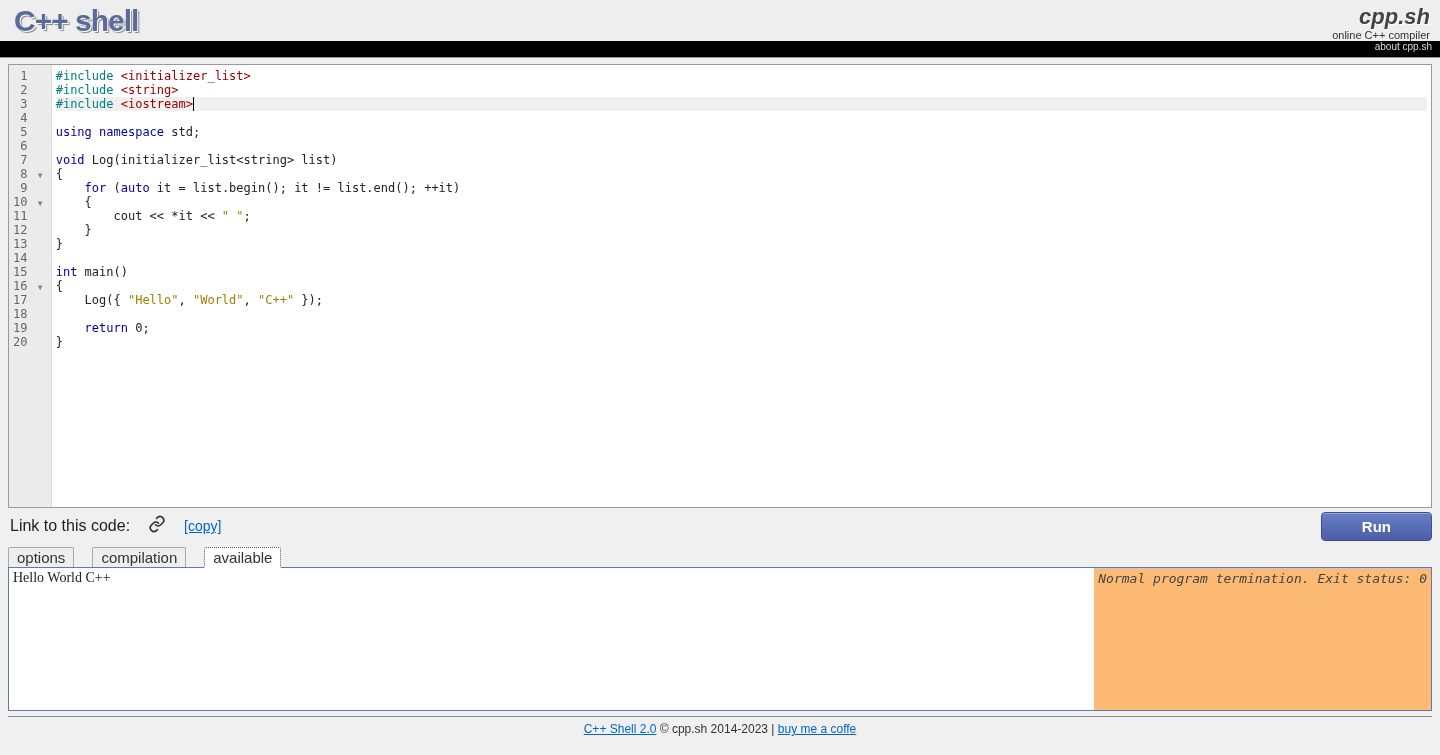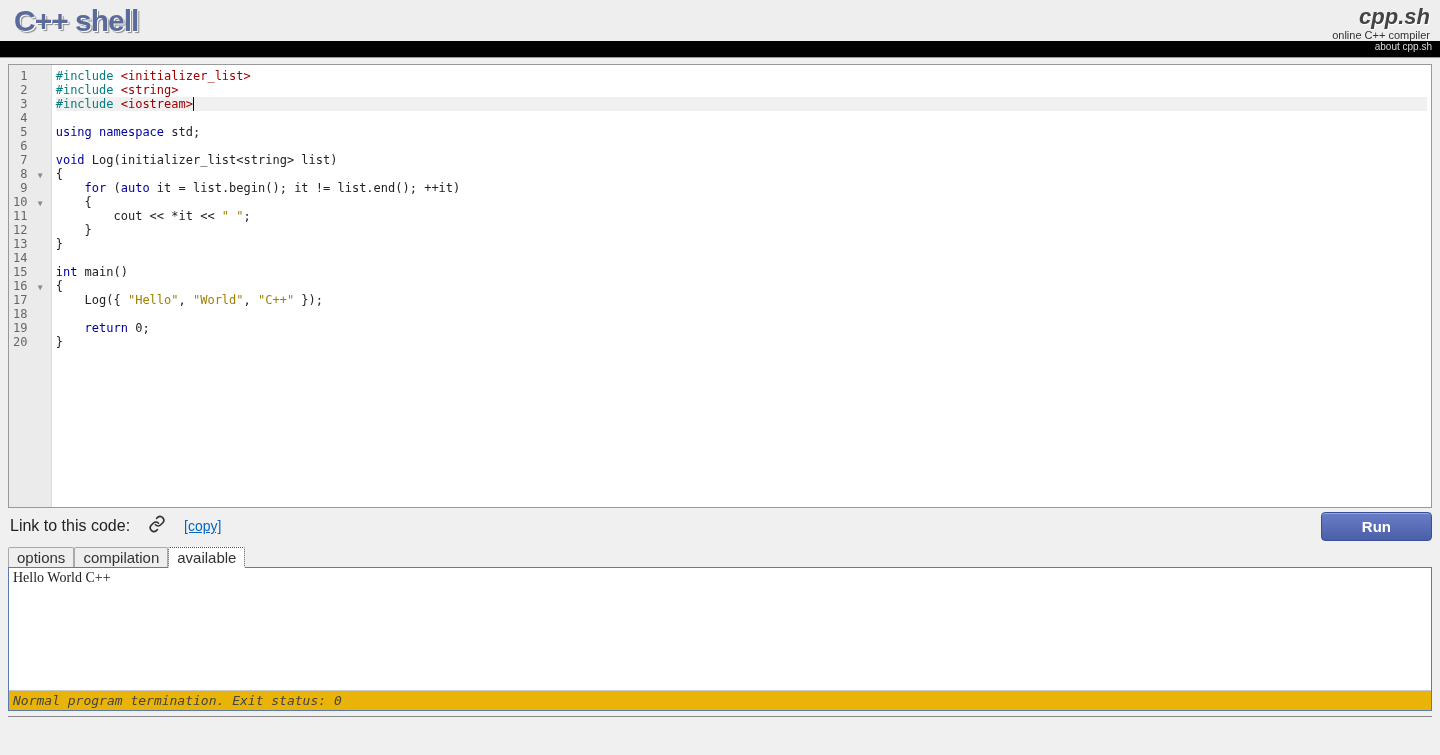--- a/index.html
+++ b/index.html
@@ -22,26 +22,26 @@
   .kw{color:#0000a0}
   .pp{color:#008080}
   .str{color:#a08000}
   .inc{color:#a00000}
   .cursor{border-right:1px solid #000}
   .linkbar{display:flex;align-items:center;justify-content:space-between;margin:2px 8px 6px 10px}
   .linkleft{display:flex;align-items:center;gap:18px;font-size:16px}
   .linkicon{display:inline-block}
   .copylink{color:#06c;font-size:14px;text-decoration:underline}
   .run-btn{background:linear-gradient(#6a7ec8,#4a5fa8);border:1px solid #3a4f98;border-radius:4px;color:#fff;font-weight:bold;font-size:15px;padding:5px 40px;cursor:pointer;box-shadow:inset 0 1px 0 rgba(255,255,255,.3)}
-  .tabs{display:flex;gap:0;margin:0 8px}
+  .tabs{display:flex;gap:18px;margin:0 8px}
   .tab{border:1px solid #aaa;border-bottom:none;background:#eee;padding:1px 8px 1px 8px;font-size:15px;cursor:pointer;color:#333;border-radius:2px 2px 0 0}
   .tab.active{background:#fff;border:1px dotted #555;border-bottom:1px solid #fff;position:relative;z-index:2}
-  .output-wrap{margin:0 8px 4px 8px;border:1px solid #5a7ab0;background:#fff;height:142px;display:flex;flex-direction:column;position:relative;top:-1px}
+  .output-wrap{margin:0 8px 4px 8px;border:1px solid #5a7ab0;background:#fff;height:142px;display:flex;position:relative;top:-1px}
   .output-body{flex:1;font-family:"Times New Roman",serif;font-size:14px;padding:2px 4px;white-space:pre}
-  .output-status{background:#eab308;font-family:Consolas,monospace;font-size:13px;padding:2px 4px;color:#444;border-top:1px solid #c8c8c8;font-style:italic}
+  .output-status{background:#fdba74;font-family:Consolas,monospace;font-size:13px;padding:2px 4px;color:#444;border-top:1px solid #c8c8c8;font-style:italic}
   .footer{text-align:center;font-size:12px;color:#333;padding:4px 0 10px 0;border-top:1px solid #888;margin:4px 8px 0 8px;line-height:1.35}
   .footer a{color:#06c;text-decoration:underline}
 </style>
 </head>
 <body>
 
 <div class="header">
   <div class="logo">C++ shell</div>
   <div class="brand">
     <div class="brand-title">cpp.sh</div>
@@ -97,13 +97,16 @@
     <div class="tab">compilation</div>
     <div class="tab active">available</div>
   </div>
 
 <div class="output-wrap">
   <div class="output-body">Hello World C++ </div>
   <div class="output-status">Normal program termination. Exit status: 0</div>
 </div>
 
 <div class="footer">
+  <div>
+    <a href="#">C++ Shell 2.0</a><span> © cpp.sh 2014-2023 | </span><a href="#">buy me a coffe</a>
+  </div>
 </div>
 
 </body></html>

